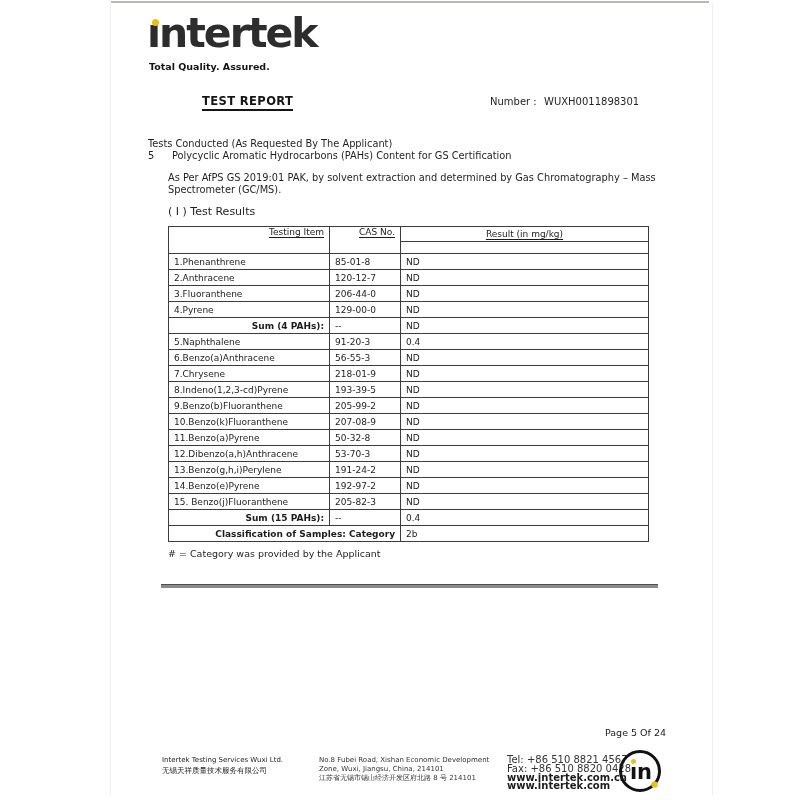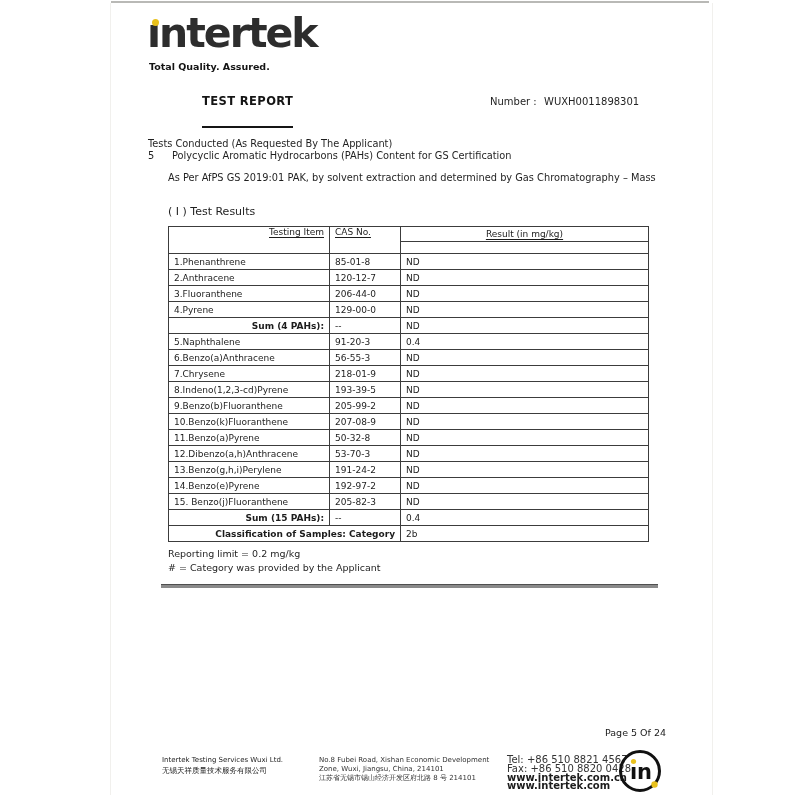--- a/index.html
+++ b/index.html
@@ -22,21 +22,21 @@
   }
   .brand-idot{
     left:152px;top:19px;width:7px;height:7px;border-radius:50%;
     background:var(--accent,#e9c11c);
   }
   .brand-tagline{left:149px;top:61px;font-size:9.5px;font-weight:bold;color:#141414;}
 
   
   .report-title{
     left:202px;top:94px;font-size:11.5px;font-weight:bold;letter-spacing:.4px;
-    border-bottom:2px solid #151515;padding-bottom:18px;color:#151515;
+    border-bottom:2px solid #151515;padding-bottom:1px;color:#151515;
   }
   .number-label{left:490px;top:96px;font-size:10px;color:#242424;}
   .number-value{left:544px;top:96px;font-size:10px;color:#242424;}
 
   
   .intro-line1{left:148px;top:138px;font-size:9.8px;}
   .section-row{left:148px;top:150px;font-size:9.8px;display:flex;}
   .section-num{width:24px;}
   .method{left:168px;top:172px;width:490px;font-size:9.8px;line-height:11.8px;}
   .results-label{left:168px;top:205px;font-size:11px;text-align:center;}
@@ -47,21 +47,21 @@
   }
   table.results,
   table.results th,
   table.results td{border:1px solid #3c3c3c;}
   table.results{border-width:1.5px;}
   table.results th,table.results td{
     font-size:9px;color:#1c1c1c;padding:0 5px;overflow:hidden;white-space:nowrap;
   }
   table.results th{font-weight:normal;}
   .th-item{text-align:right;vertical-align:top;padding-top:2px;padding-left:6px;height:14px;}
-  .th-cas{text-align:left;vertical-align:top;padding-top:2px;}
+  .th-cas{text-align:right;vertical-align:top;padding-top:2px;}
   .th-res{text-align:center;height:14px;}
   .th-res-sub{height:11px;}
   .u{text-decoration:underline;text-underline-offset:2px;}
   tbody td{height:15px;}
   td.c-item{text-align:left;padding-left:6px;}
   td.c-cas,td.c-res{text-align:left;}
   td.c-sum{font-weight:bold;text-align:right;padding-right:6px;}
 
   
   .notes{left:168px;top:547px;font-size:9.5px;line-height:13.5px;}
@@ -91,20 +91,21 @@
 <div class="abs number-label">Number :</div>
 <div class="abs number-value">WUXH0011898301</div>
 
 <div class="abs intro-line1">Tests Conducted (As Requested By The Applicant)</div>
 <div class="abs section-row">
   <span class="section-num">5</span>
   <span>Polycyclic Aromatic Hydrocarbons (PAHs) Content for GS Certification</span>
 </div>
 <div class="abs method">
   <div>As Per AfPS GS 2019:01 PAK, by solvent extraction and determined by Gas Chromatography – Mass</div>
+  <div>Spectrometer (GC/MS).</div>
 </div>
 <div class="abs results-label">( I ) Test Results</div>
 
 <table class="abs results">
   <colgroup>
     <col style="width:161px">
       <col style="width:71px">
       <col style="width:248px">
   </colgroup>
   <thead>
@@ -204,21 +205,20 @@
         <td class="c-res">0.4</td>
       </tr>
       <tr>
         <td class="c-sum" colspan="2">Classification of Samples: Category</td>
         <td class="c-res">2b</td>
       </tr>
     </tbody>
 </table>
 
 <div class="abs notes">
-  <div>Reporting limit = 0.2 mg/kg</div>
   <div># = Category was provided by the Applicant</div>
 </div>
 <div class="abs divider"></div>
 
 <div class="abs page-num">Page 5 Of 24</div>
 
 <div class="abs f-left">
   <div>Intertek Testing Services Wuxi Ltd.</div>
   <div class="cn">无锡天祥质量技术服务有限公司</div>
 </div>

